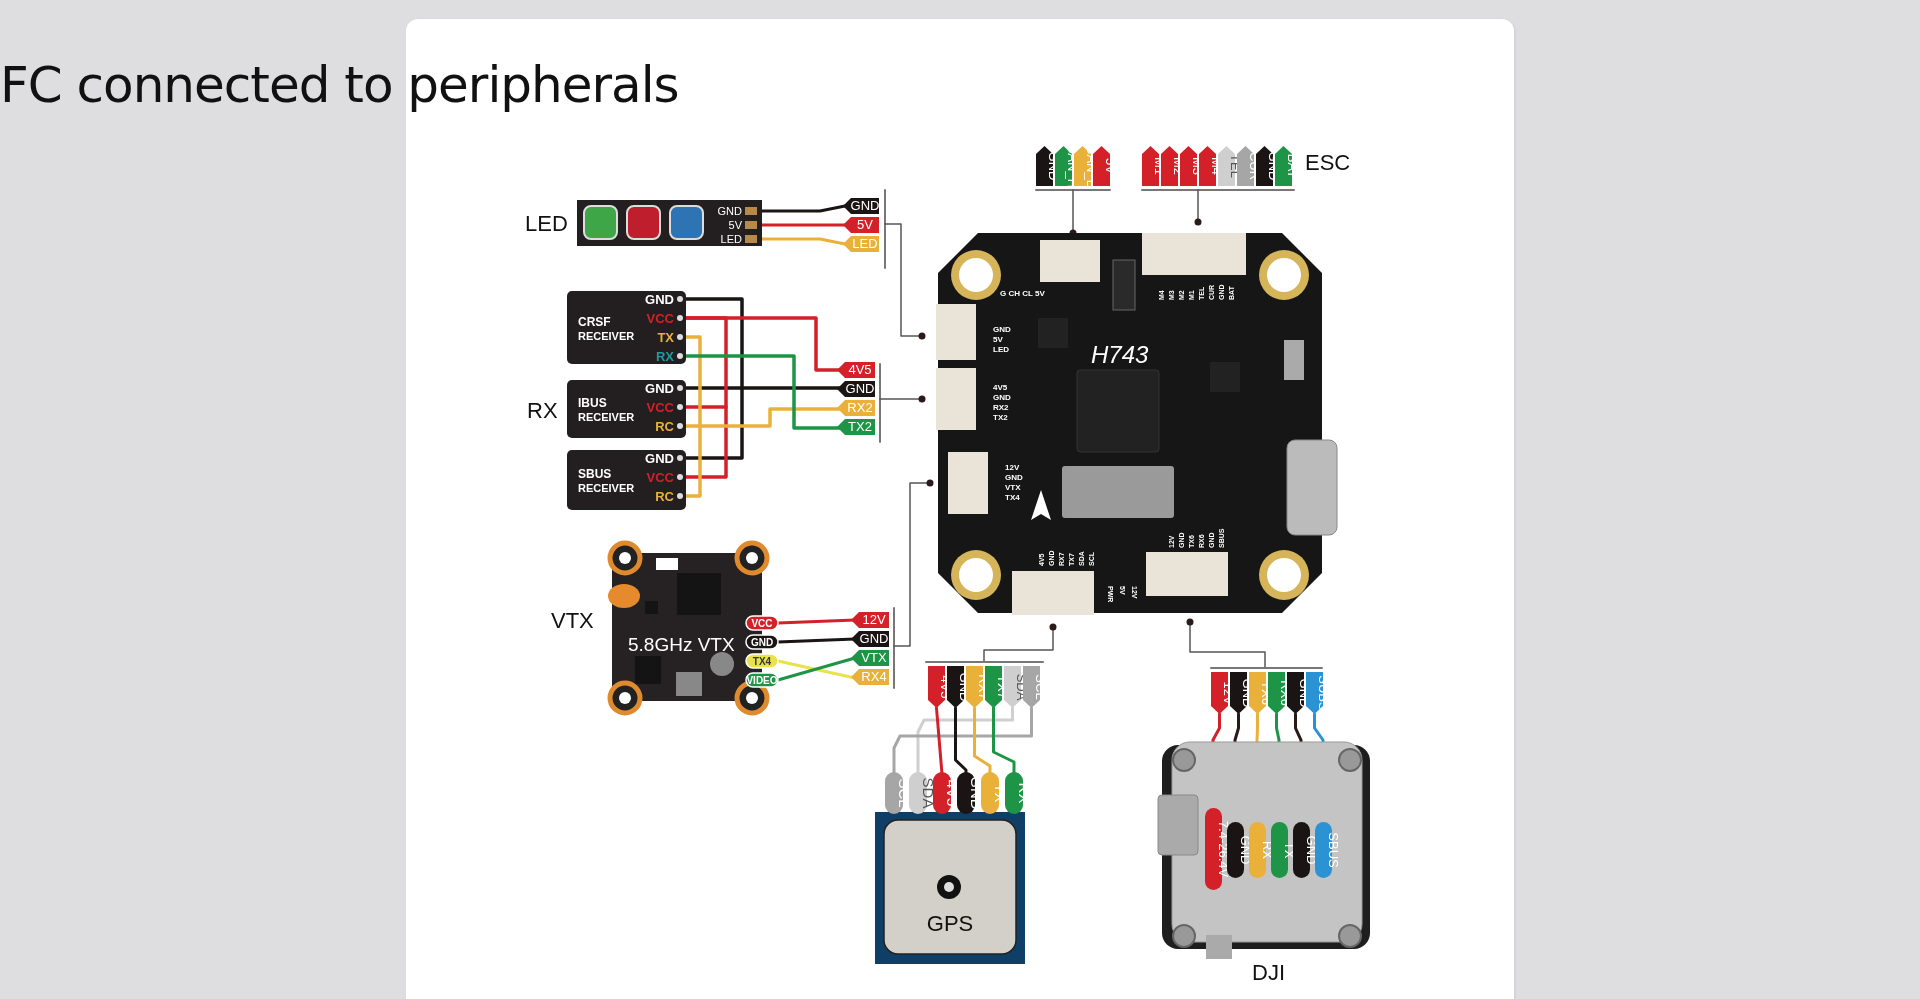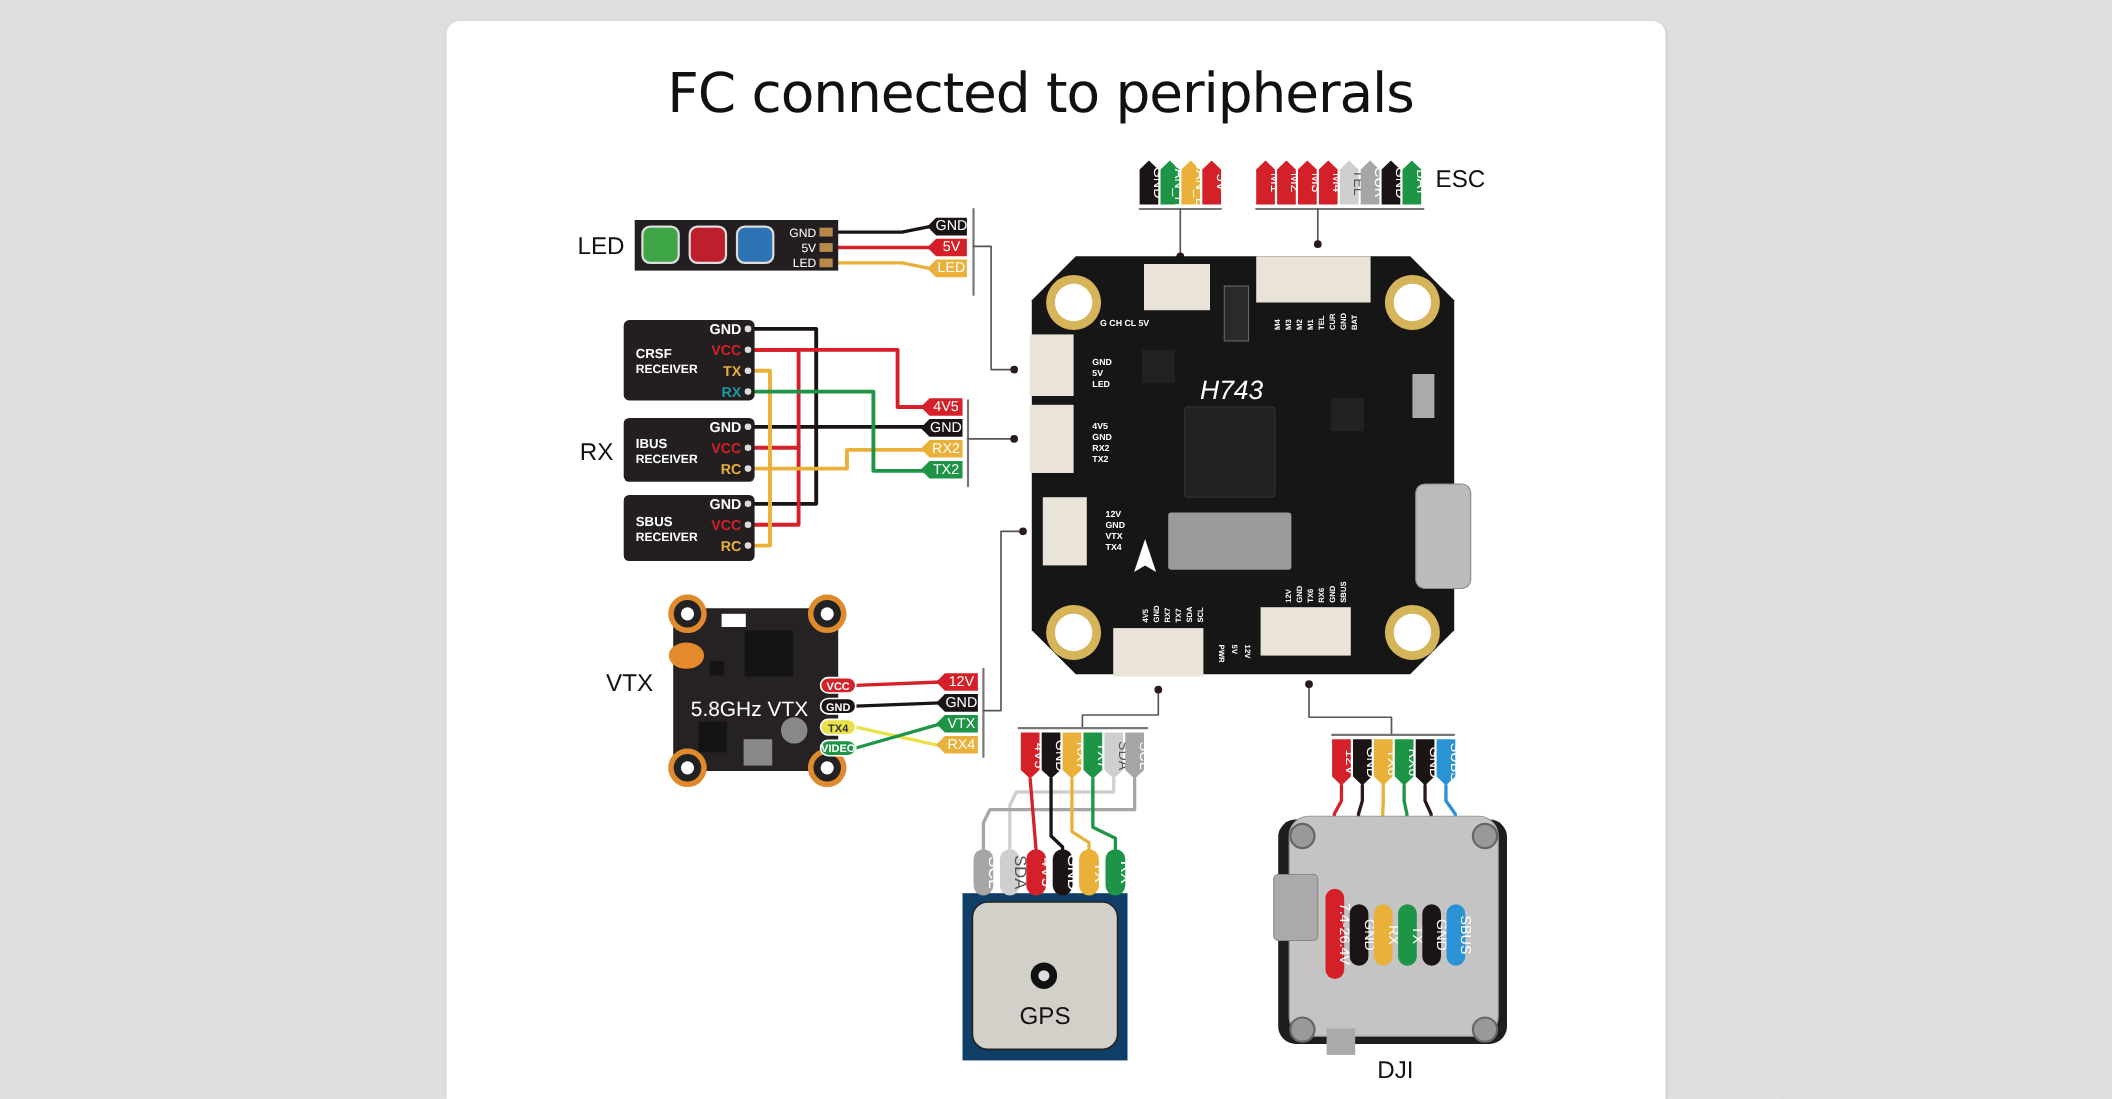--- a/index.html
+++ b/index.html
@@ -1,18 +1,18 @@
 <!DOCTYPE html>
 <html><head>
 <meta charset="utf-8">
 <style>
   html,body{margin:0;padding:0;}
   body{width:1920px;height:999px;background:#dedee0;position:relative;overflow:hidden;font-family:"Liberation Sans",sans-serif;}
   .card{position:absolute;left:406px;top:19px;width:1108px;height:1000px;background:#ffffff;border-radius:12px;box-shadow:1px 1px 3px rgba(0,0,0,0.08);}
-  .title{position:absolute;left:0;top:56px;width:1892px;text-align:center;font-size:50px;color:#111;font-family:"DejaVu Sans",sans-serif;letter-spacing:-1px;}
+  .title{position:absolute;left:0;top:56px;width:1892px;text-align:left;font-size:50px;color:#111;font-family:"DejaVu Sans",sans-serif;letter-spacing:-1px;}
   svg text{font-family:"Liberation Sans",sans-serif;}
   .lbl{font-size:22px;fill:#111;}
 </style>
 </head>
 <body>
 
 <div class="card"></div>
 <div class="title">FC connected to peripherals</div>
 
 <svg id="diagram" width="1920" height="999" style="position:absolute;left:0;top:0;" xmlns="http://www.w3.org/2000/svg">

